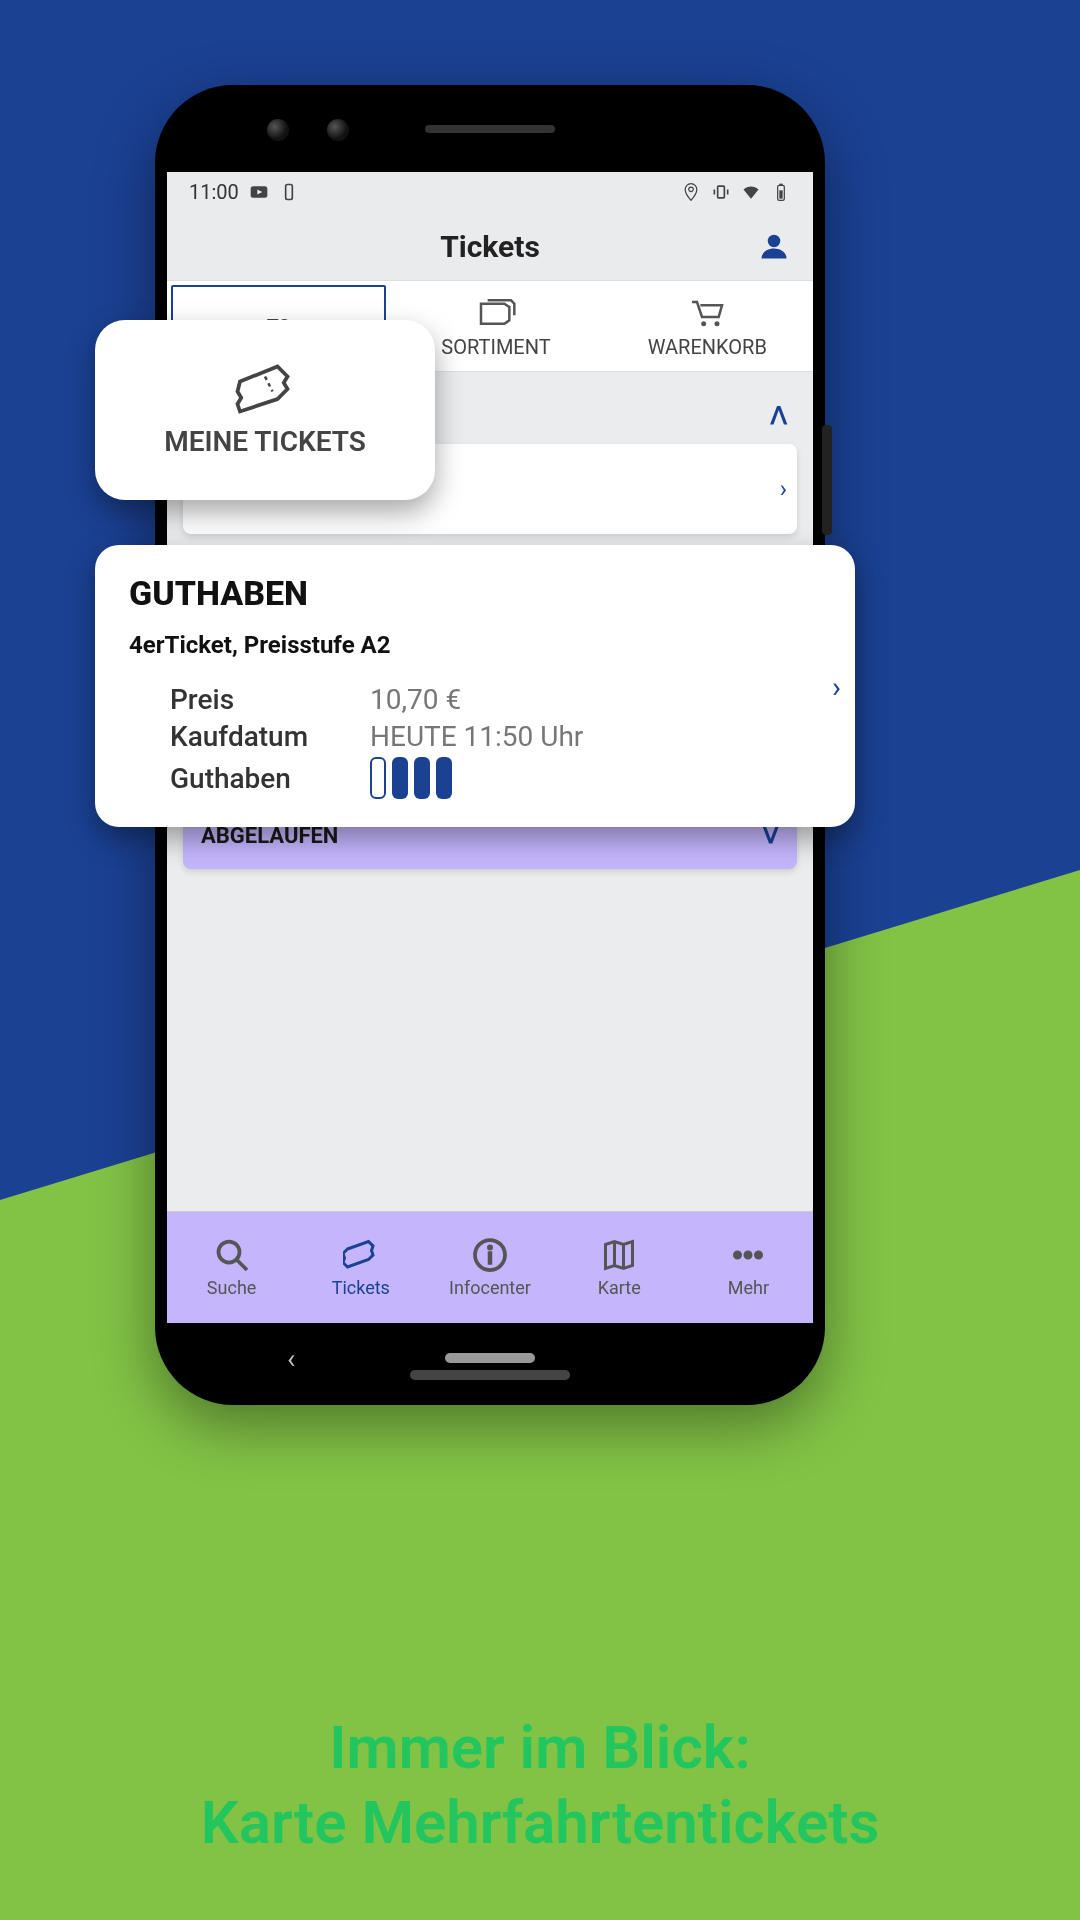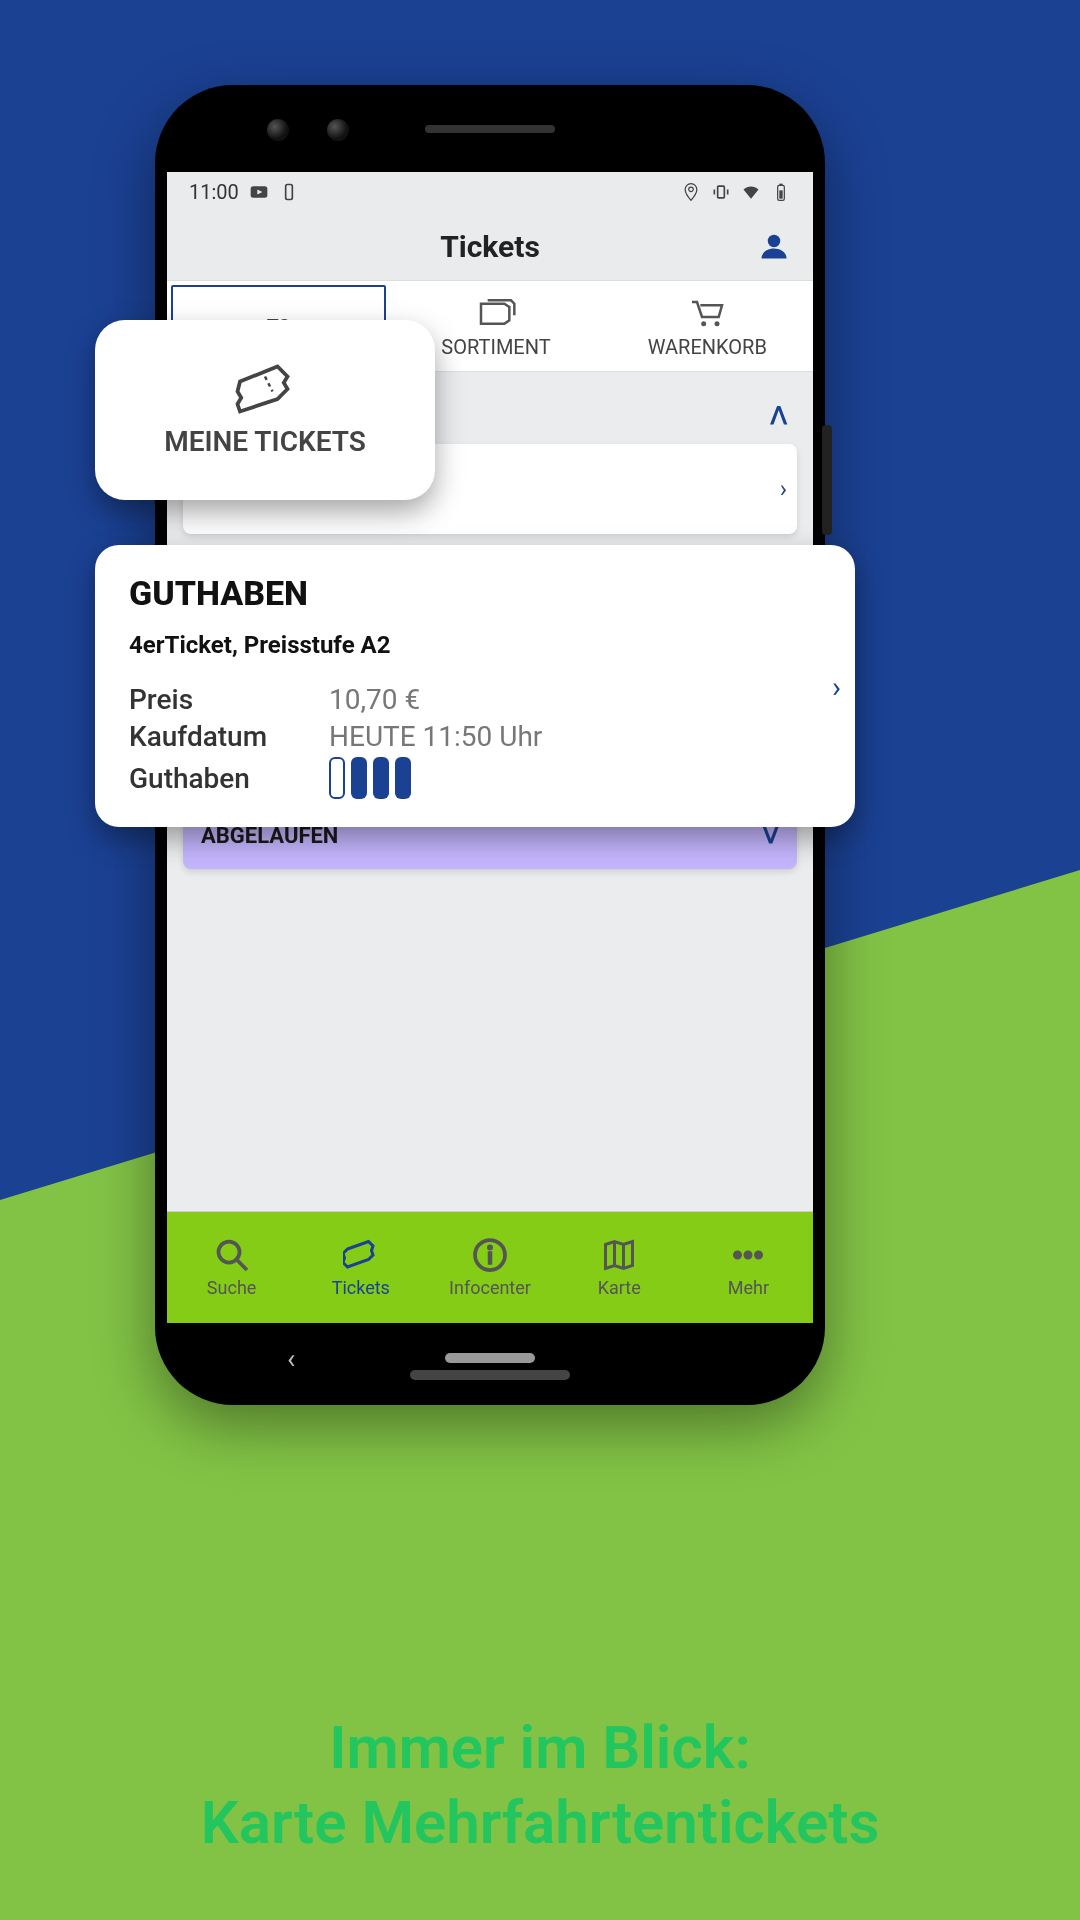--- a/index.html
+++ b/index.html
@@ -180,21 +180,21 @@
     box-shadow: 0 3px 6px rgba(0,0,0,.12);
     margin-bottom:14px;
     padding: 20px 18px;
     display:flex; align-items:center; justify-content:space-between;
     font-size:22px; font-weight:700; color:#1a1a1a;
   }
 
   
   .bottom-nav {
     height: 112px;
-    background:#84cc16;
+    background:#c4b5fd;
     border-top: 1px solid #ccc;
     display:flex;
   }
   .bnav-item {
     flex:1; display:flex; flex-direction:column; align-items:center; justify-content:center;
     gap:4px; font-size:18px; color:#555;
   }
   .bnav-item.active { color:#1b4193; }
   .bnav-item svg { width:36px; height:36px; fill:currentColor; stroke:currentColor; }
 
@@ -226,21 +226,21 @@
     position:absolute; right:14px; top:50%; transform:translateY(-50%);
     color:#1b4193; font-size:30px;
   }
   .badge-guthaben h3 {
     font-size: 34px; font-weight:800; color:#111; margin-bottom: 18px;
   }
   .badge-guthaben h4 {
     font-size: 24px; font-weight:700; color:#111; margin-bottom: 24px;
   }
   .badge-guthaben .row { display:flex; font-size: 28px; color:#333; margin-top:4px; align-items:center;}
-  .badge-guthaben .row .lbl { width: 200px; font-weight:500; }
+  .badge-guthaben .row .lbl { width: 200px; font-weight:500;margin-left:41px; }
   .badge-guthaben .row .val { color:#777; }
   .badge-guthaben .punches .punch { width:16px; height:42px; border-radius:6px; }
   .badge-guthaben .punches { gap:6px; }
 
   
   .ghost-row{ color:#999; }
 </style>
 </head>
 <body>
 

